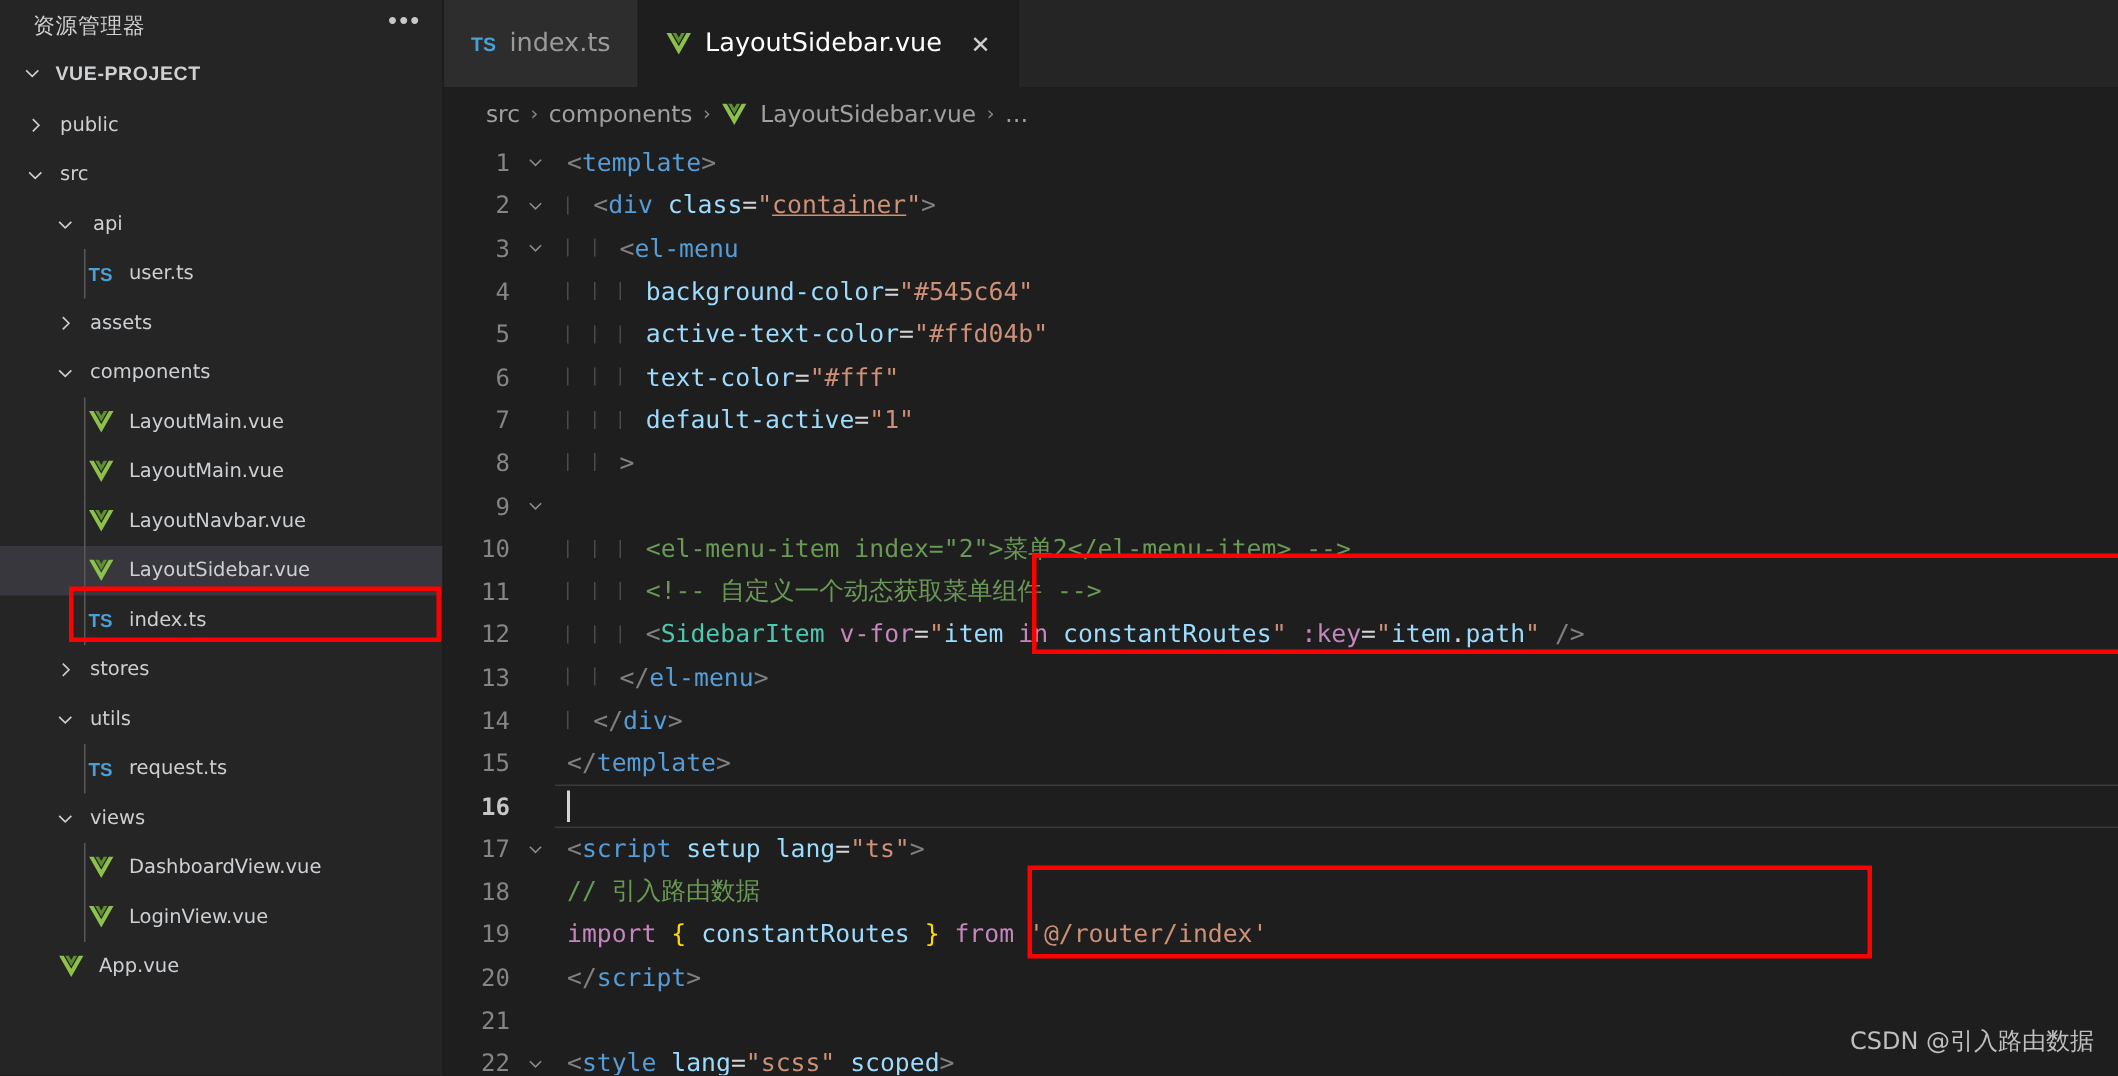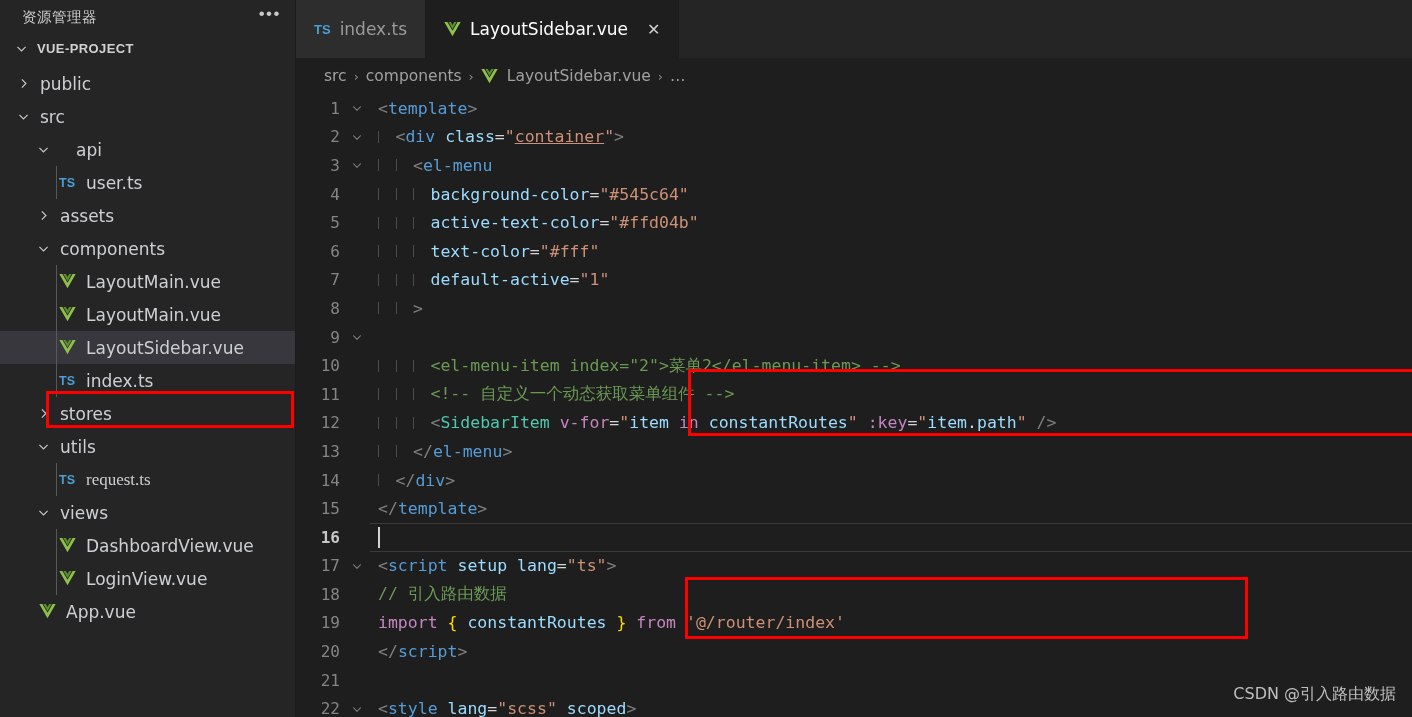--- a/index.html
+++ b/index.html
@@ -35,21 +35,21 @@
   .root-label {
     font-size: 13px; font-weight: bold; color: #cfd1d2; letter-spacing: .4px;
   }
   .tree { padding-top: 6px; }
   .trow {
     height: 33px; display: flex; align-items: center;
     cursor: pointer; position: relative; padding-right: 6px;
   }
   .trow.selected { background: #37373d; }
   .tlabel {
-    font-size: 17px; color: #cdd0d3; white-space: nowrap;
+    font-size: 13px; color: #cdd0d3; white-space: nowrap;
     font-family: "DejaVu Sans", "Liberation Sans", sans-serif;
   }
   .chev {
     width: 22px; display: inline-flex; align-items: center;
     justify-content: center; flex: 0 0 22px; color: #cccccc;
   }
   .chev svg { display: block; }
   .ts-badge {
     flex: 0 0 30px; text-align: center; font-size: 12.5px;
     font-weight: bold; color: #4a9fd4;
@@ -190,21 +190,21 @@
           </span>
           <span class="tlabel" style="margin-left: 6px;">src</span>
         </div>
         <div class="trow">
           <span style="flex: 0 0 32px;"></span>
           <span class="chev">
             <svg width="13" height="13" viewBox="0 0 16 16">
               <path d="M3 6 L8 11 L13 6" stroke="#cccccc" stroke-width="1.4" fill="none"></path>
             </svg>
           </span>
-          <span class="tlabel" style="margin-left: 22px;">api</span>
+          <span class="tlabel" style="margin-left: 8px;">api</span>
         </div>
         <div class="trow">
           <span class="indent-line" style="left: 56px;"></span>
           <span style="flex: 0 0 52px;"></span>
           <span class="ts-badge">TS</span>
           <span class="tlabel" style="margin-left: 4px;">user.ts</span>
         </div>
         <div class="trow">
           <span style="flex: 0 0 32px;"></span>
           <span class="chev">
@@ -238,20 +238,31 @@
           <span class="indent-line" style="left: 56px;"></span>
           <span style="flex: 0 0 52px;"></span>
           <span class="vue-badge">
             <svg width="17" height="15" viewBox="0 0 24 22">
               <path d="M0 0 L4.5 0 L12 13 L19.5 0 L24 0 L12 21 Z" fill="#8dc149"></path>
               <path d="M6 0 L9.5 0 L12 4.4 L14.5 0 L18 0 L12 10.5 Z" fill="#5d8f2e"></path>
             </svg>
           </span>
           <span class="tlabel" style="margin-left: 4px;">LayoutMain.vue</span>
         </div>
+        <div class="trow">
+          <span class="indent-line" style="left: 56px;"></span>
+          <span style="flex: 0 0 52px;"></span>
+          <span class="vue-badge">
+            <svg width="17" height="15" viewBox="0 0 24 22">
+              <path d="M0 0 L4.5 0 L12 13 L19.5 0 L24 0 L12 21 Z" fill="#8dc149"></path>
+              <path d="M6 0 L9.5 0 L12 4.4 L14.5 0 L18 0 L12 10.5 Z" fill="#5d8f2e"></path>
+            </svg>
+          </span>
+          <span class="tlabel" style="margin-left: 4px;">LayoutNavbar.vue</span>
+        </div>
         <div class="trow selected">
           <span class="indent-line" style="left: 56px;"></span>
           <span style="flex: 0 0 52px;"></span>
           <span class="vue-badge">
             <svg width="17" height="15" viewBox="0 0 24 22">
               <path d="M0 0 L4.5 0 L12 13 L19.5 0 L24 0 L12 21 Z" fill="#8dc149"></path>
               <path d="M6 0 L9.5 0 L12 4.4 L14.5 0 L18 0 L12 10.5 Z" fill="#5d8f2e"></path>
             </svg>
           </span>
           <span class="tlabel" style="margin-left: 4px;">LayoutSidebar.vue</span>
@@ -277,21 +288,21 @@
             <svg width="13" height="13" viewBox="0 0 16 16">
               <path d="M3 6 L8 11 L13 6" stroke="#cccccc" stroke-width="1.4" fill="none"></path>
             </svg>
           </span>
           <span class="tlabel" style="margin-left: 6px;">utils</span>
         </div>
         <div class="trow">
           <span class="indent-line" style="left: 56px;"></span>
           <span style="flex: 0 0 52px;"></span>
           <span class="ts-badge">TS</span>
-          <span class="tlabel" style="margin-left: 4px; font-family: Liberation Serif, serif;">request.ts</span>
+          <span class="tlabel" style="margin-left: 4px;">request.ts</span>
         </div>
         <div class="trow">
           <span style="flex: 0 0 32px;"></span>
           <span class="chev">
             <svg width="13" height="13" viewBox="0 0 16 16">
               <path d="M3 6 L8 11 L13 6" stroke="#cccccc" stroke-width="1.4" fill="none"></path>
             </svg>
           </span>
           <span class="tlabel" style="margin-left: 6px;">views</span>
         </div>

